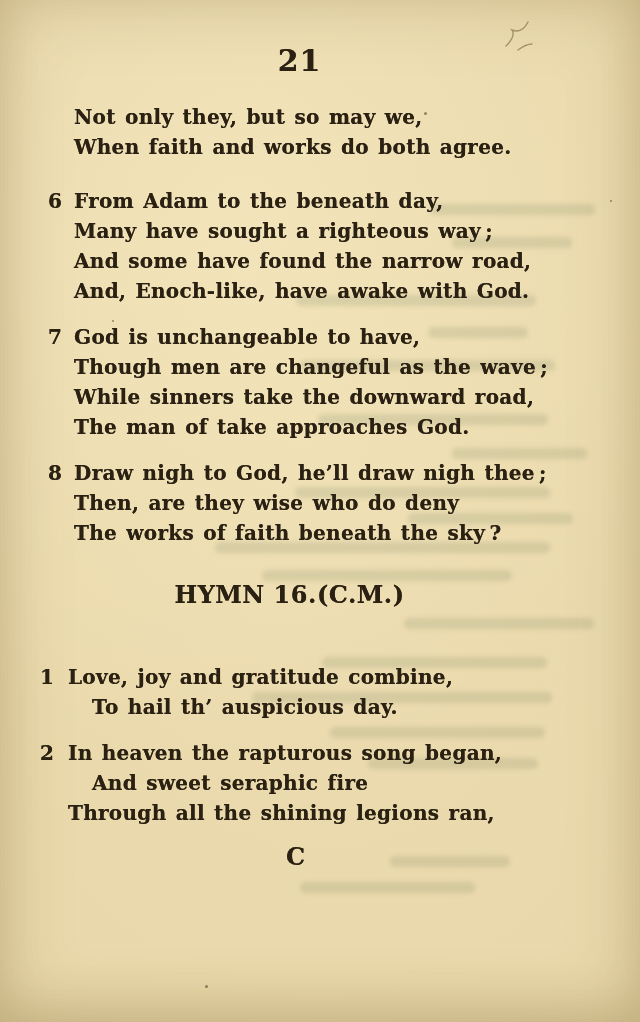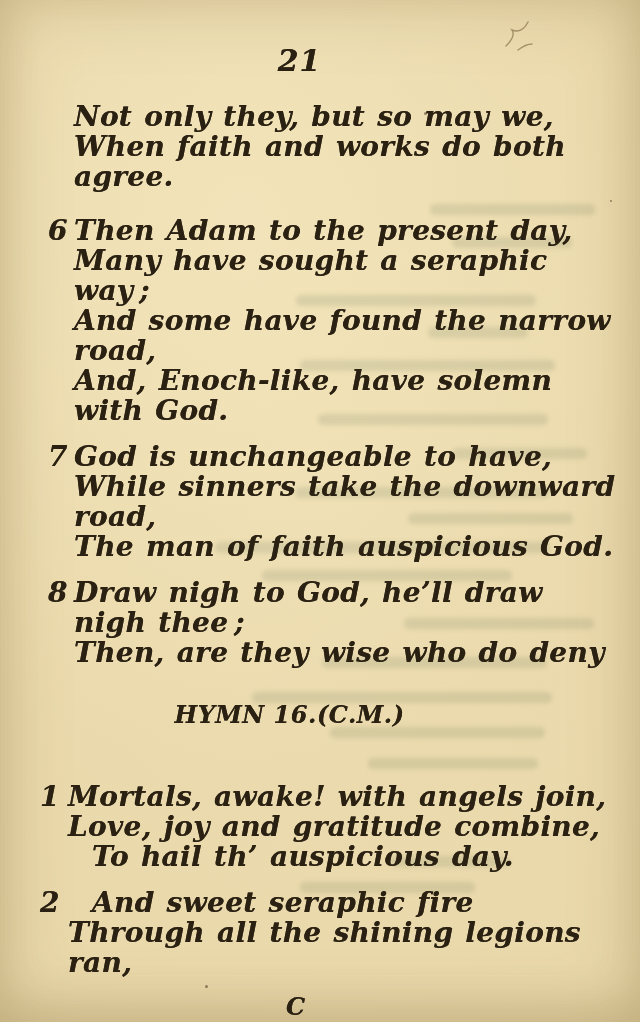--- a/index.html
+++ b/index.html
@@ -17,30 +17,30 @@
   }
   
   .ghost{
     position:absolute;height:11px;border-radius:6px;
     background:rgba(125,135,100,.20);filter:blur(2.2px);
     pointer-events:none;
   }
   .speck{position:absolute;border-radius:50%;background:rgba(70,55,30,.55);}
   .squiggle{position:absolute;pointer-events:none;}
 
-  .content{position:relative;padding:44px 15px 0 0;font-style:italic;}
+  .content{position:relative;padding:44px 15px 0 0;}
   .page-number{
     text-align:center;transform:translateX(-13px);
     font-size:30px;font-weight:bold;line-height:34px;
     letter-spacing:1px;margin:0 0 24px 0;
     text-shadow:0 0 .6px rgba(42,33,19,.85);
   }
   .stanza{
     position:relative;margin:0 0 16px 48px;padding-left:26px;
-    font-size:28px;font-weight:bold;line-height:30px;
+    font-size:20px;font-weight:bold;line-height:30px;
     letter-spacing:.3px;word-spacing:2px;
     text-shadow:0 0 .6px rgba(42,33,19,.8);
   }
   .stanza.first{margin-bottom:24px;}
   .verse-num{position:absolute;left:0;top:0;}
   .hymn16 .stanza{margin-left:40px;padding-left:28px;}
   .hymn16 .line.indent{margin-left:24px;}
   .hymn-heading{
     margin:32px 0 52px 0;text-align:center;transform:translateX(-23px);
     font-size:24px;font-weight:bold;line-height:30px;letter-spacing:.5px;
@@ -90,51 +90,53 @@
   <div class="content">
     <div class="page-number">21</div>
 
     <section id="prev-hymn">
         <div class="stanza first">
           <div class="line">Not only they, but so may we,</div>
           <div class="line">When faith and works do both agree.</div>
         </div>
         <div class="stanza">
           <span class="verse-num">6</span>
-          <div class="line">Then Adam to the present day,</div>
-          <div class="line">Many have sought a seraphic way ;</div>
+          <div class="line">From Adam to the beneath day,</div>
+          <div class="line">Many have sought a righteous way ;</div>
           <div class="line">And some have found the narrow road,</div>
-          <div class="line">And, Enoch-like, have solemn with God.</div>
+          <div class="line">And, Enoch-like, have awake with God.</div>
         </div>
         <div class="stanza">
           <span class="verse-num">7</span>
           <div class="line">God is unchangeable to have,</div>
+          <div class="line">Though men are changeful as the wave ;</div>
           <div class="line">While sinners take the downward road,</div>
-          <div class="line">The man of faith auspicious God.</div>
+          <div class="line">The man of take approaches God.</div>
         </div>
         <div class="stanza">
           <span class="verse-num">8</span>
           <div class="line">Draw nigh to God, he’ll draw nigh thee ;</div>
           <div class="line">Then, are they wise who do deny</div>
+          <div class="line">The works of faith beneath the sky ?</div>
         </div>
       </section>
 
     <h2 class="hymn-heading">
       <span>HYMN 16.</span><span class="meter">(C.M.)</span>
     </h2>
 
     <section class="hymn16" id="hymn16">
         <div class="stanza">
           <span class="verse-num">1</span>
-          <div class="line">Mortals, awake! with angels join,</div>
           <div class="line">Love, joy and gratitude combine,</div>
           <div class="line indent">To hail th’ auspicious day.</div>
         </div>
         <div class="stanza">
           <span class="verse-num">2</span>
+          <div class="line">In heaven the rapturous song began,</div>
           <div class="line indent">And sweet seraphic fire</div>
           <div class="line">Through all the shining legions ran,</div>
         </div>
       </section>
 
     <div class="sig">C</div>
   </div>
 </div>
 
 </body></html>

